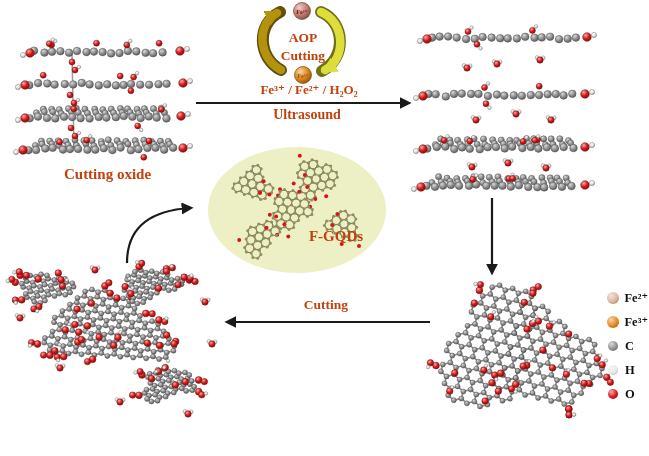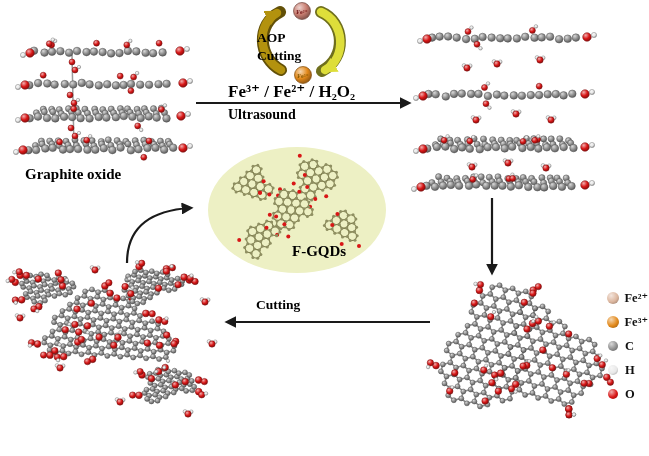--- a/index.html
+++ b/index.html
@@ -1,26 +1,26 @@
 <!DOCTYPE html>
 <html><head>
 <meta charset="utf-8">
 <style>
   html,body{margin:0;padding:0;background:#fff;}
   .canvas{position:relative;width:649px;height:456px;background:#ffffff;overflow:hidden;
           font-family:"Liberation Serif","DejaVu Serif",serif;}
   .canvas svg{position:absolute;left:0;top:0;}
-  .lbl{position:absolute;font-weight:bold;color:#000000;text-align:left;line-height:1.2;}
+  .lbl{position:absolute;font-weight:bold;color:#c2410c;text-align:center;line-height:1.2;}
   .lbl-graphite{left:25px;top:165px;width:165px;font-size:15px;}
   .lbl-aop{left:257px;top:29px;width:92px;font-size:13.5px;line-height:1.3;}
-  .lbl-fenton{left:228px;top:82px;width:162px;font-size:17px;}
+  .lbl-fenton{left:228px;top:82px;width:162px;font-size:13px;}
   .lbl-ultrasound{left:228px;top:107px;width:158px;font-size:14px;}
   .lbl-cutting{left:256px;top:297px;width:140px;font-size:13.5px;}
   .lbl-hydro{left:242px;top:327px;width:162px;font-size:13.5px;}
-  .lbl-fgqds{left:292px;top:242px;width:88px;font-size:15px;}
+  .lbl-fgqds{left:292px;top:227px;width:88px;font-size:15px;}
   .legend{position:absolute;left:606px;top:291px;width:42px;}
   .legend-row{display:flex;align-items:center;margin-bottom:10px;height:14px;}
   .ballbox{width:14px;display:flex;justify-content:center;margin-right:5px;}
   .ball{display:inline-block;border-radius:50%;width:10px;height:10px;}
   .ball.big{width:12px;height:12px;}
   .legend-label{font-weight:bold;font-size:12.5px;color:#111;white-space:nowrap;}
   .iontext{font-family:"Liberation Serif","DejaVu Serif",serif;font-weight:bold;
            font-size:6px;text-anchor:middle;}
   .ion-top{fill:#701212;}
   .ion-bottom{fill:#8a5a00;}
@@ -2467,21 +2467,21 @@
         <circle cx="63.2" cy="365.8" r="1.9" fill="url(#gH)" stroke="#808080" stroke-width="0.5"></circle>
         <circle cx="60.0" cy="368.0" r="3.2" fill="url(#gO)" stroke="#770c0c" stroke-width="0.5"></circle>
         <circle cx="185.0" cy="411.5" r="1.9" fill="url(#gH)" stroke="#808080" stroke-width="0.5"></circle>
         <circle cx="191.2" cy="411.8" r="1.9" fill="url(#gH)" stroke="#808080" stroke-width="0.5"></circle>
         <circle cx="188.0" cy="414.0" r="3.2" fill="url(#gO)" stroke="#770c0c" stroke-width="0.5"></circle>
       </g>
     <text x="302" y="13.5" class="iontext ion-top">Fe²⁺</text>
     <text x="303" y="78" class="iontext ion-bottom">Fe³⁺</text>
   </svg>
 
-  <div class="lbl lbl-graphite">Graphite oxide</div>
+  <div class="lbl lbl-graphite">Cutting oxide</div>
 
   <div class="lbl lbl-aop">
     <div>AOP</div>
     <div>Cutting</div>
   </div>
 
   <div class="lbl lbl-fenton">Fe³⁺ / Fe²⁺ / H₂O₂</div>
   <div class="lbl lbl-cutting">Cutting</div>
 
   <div class="lbl lbl-ultrasound">Ultrasound</div>

